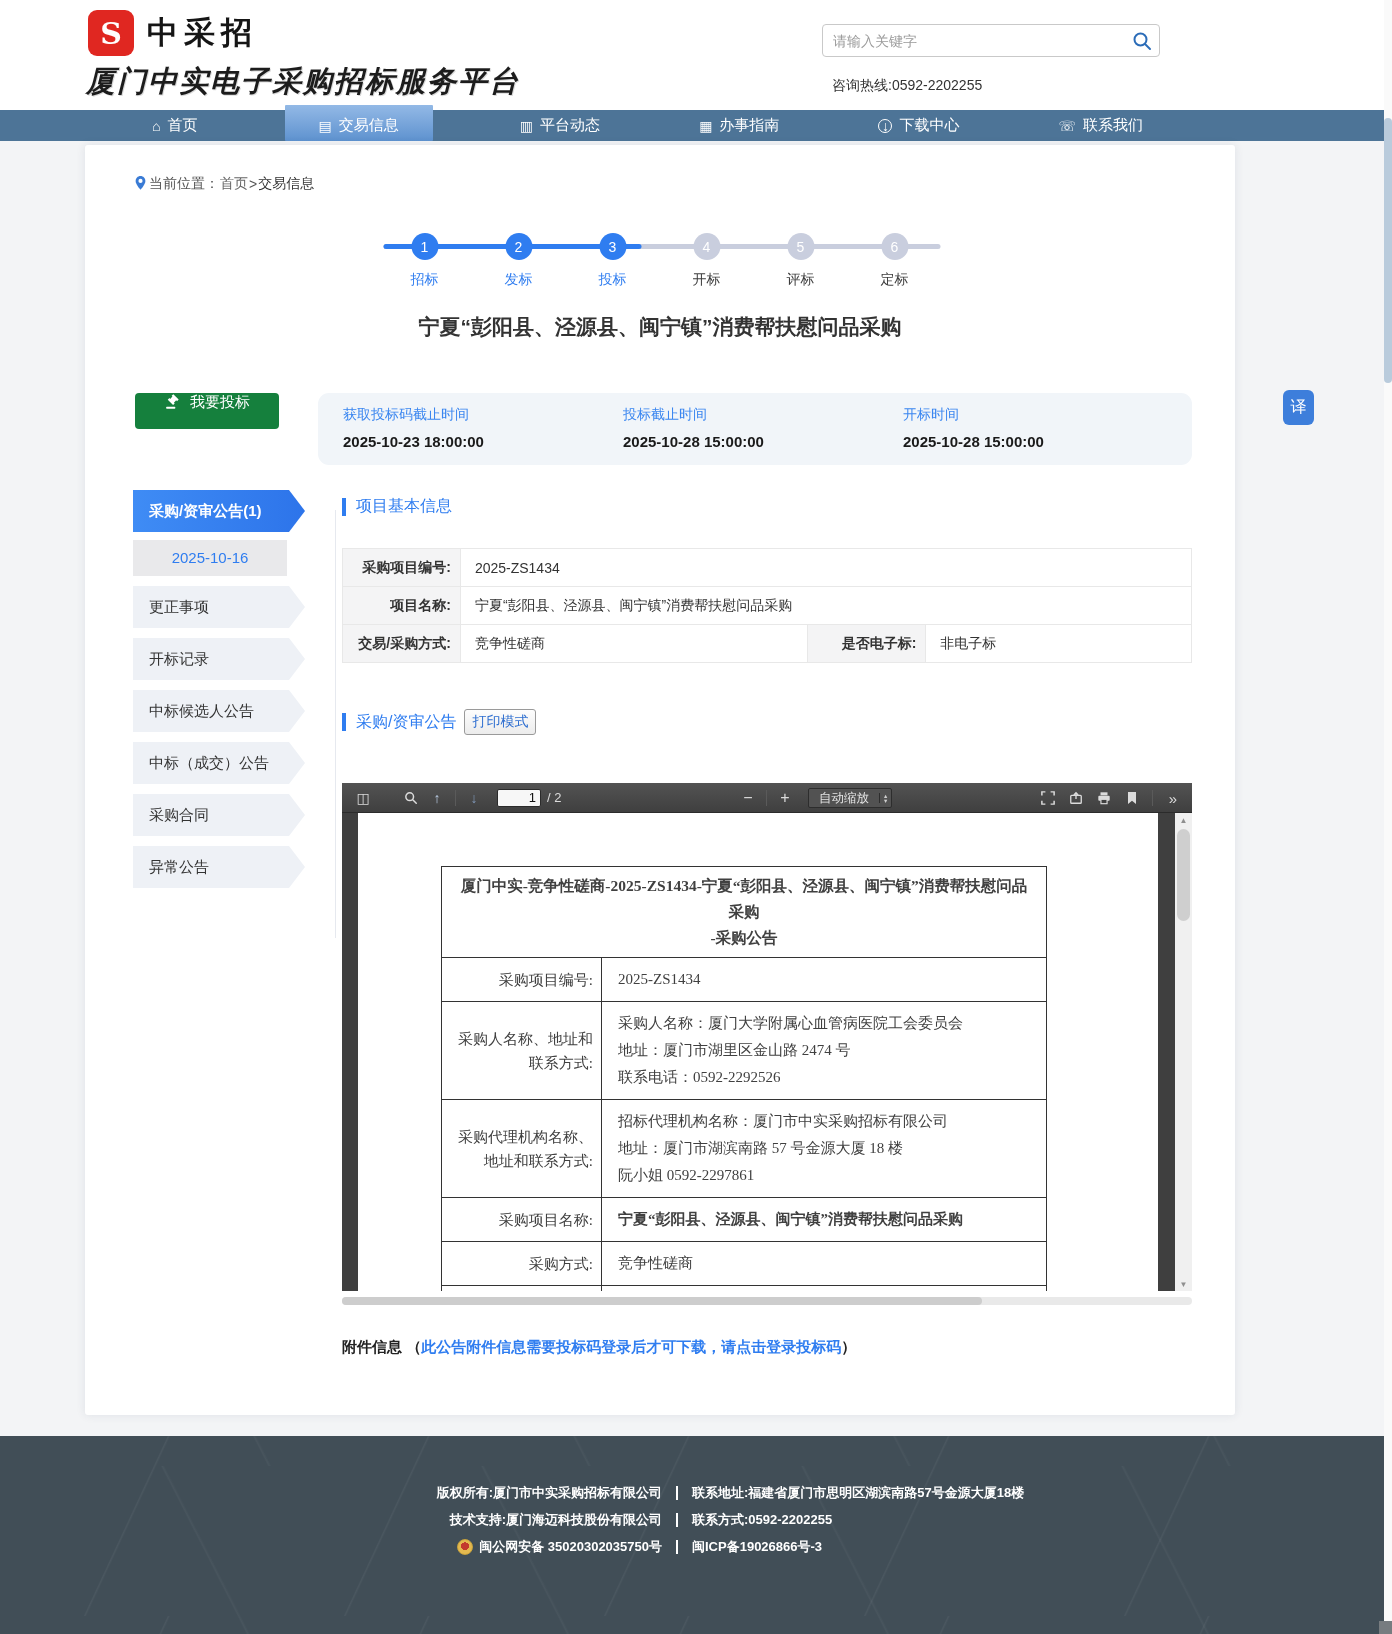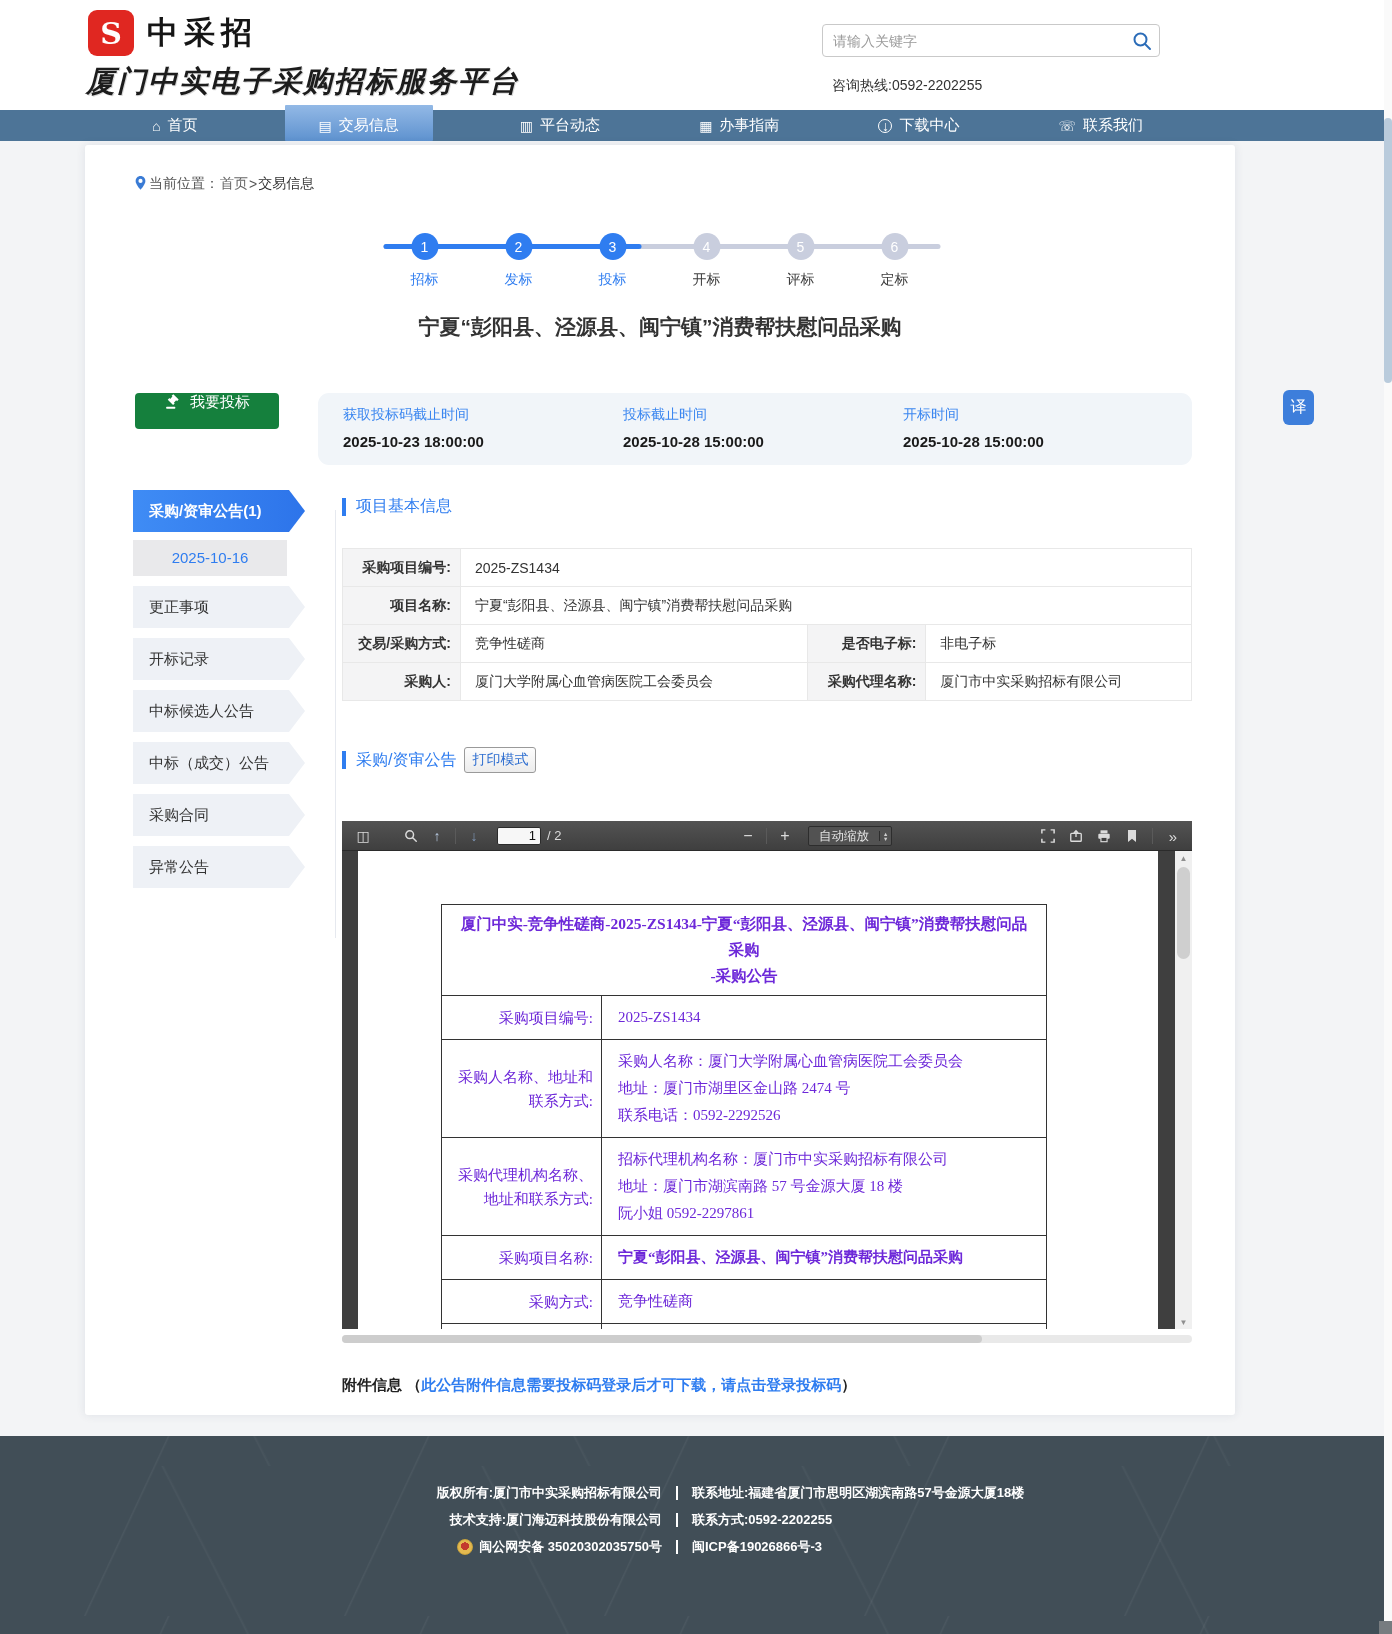--- a/index.html
+++ b/index.html
@@ -111,21 +111,21 @@
   .pdf-content { position:relative; height:478px; background:#3f3f3f; }
   .pdf-page { position:absolute; left:16px; top:0; width:800px; height:478px; background:#fff; overflow:hidden; }
   .v-scroll { position:absolute; right:0; top:0; width:17px; height:478px; background:#f0f0f0; }
   .v-arrow { width:17px; height:14px; display:flex; align-items:center; justify-content:center; font-size:8px; color:#8f8f8f; cursor:pointer; }
   .v-arrow.bottom { position:absolute; bottom:0; }
   .v-thumb { position:absolute; top:16px; left:2px; width:13px; height:92px; background:#cfcfcf; border-radius:7px; cursor:pointer; }
   .h-scroll { position:relative; margin-top:6px; width:850px; height:8px; background:#e9e9e9; border-radius:4px; }
   .h-thumb { position:absolute; left:0; top:0; width:640px; height:8px; background:#cdcdcd; border-radius:4px; cursor:pointer; }
   
   .doc-table { margin:53px 0 0 83px; width:606px; border-collapse:collapse;
-    font-family:"Liberation Serif", serif; font-size:15px; color:#6d28d9;padding-left:15px; }
+    font-family:"Liberation Serif", serif; font-size:15px; color:#404040;padding-left:15px; }
   .doc-table td { border:1px solid #333; vertical-align:middle; }
   .doc-title-cell { text-align:center; font-weight:bold; font-size:15.5px; line-height:26px; height:80px; padding:6px 14px; }
   .doc-lbl { width:160px; text-align:right; padding:8px 8px 8px 6px; line-height:24px; }
   .doc-val { padding:8px 4px 8px 16px; line-height:27px; }
   .doc-val.bold { font-weight:bold; }
   .h42 td { height:42px; }
   
   .attachments { margin-top:33px; font-size:15px; }
   .att-label { font-weight:bold; color:#222; }
   .att-paren { font-weight:bold; color:#222; }
@@ -340,26 +340,20 @@
         </tr>
         <tr>
           <td class="lbl">项目名称:</td>
           <td class="val" colspan="3">宁夏“彭阳县、泾源县、闽宁镇”消费帮扶慰问品采购</td>
         </tr>
         <tr>
           <td class="lbl">交易/采购方式:</td>
           <td class="val w-val1">竞争性磋商</td>
           <td class="lbl">是否电子标:</td>
           <td class="val w-val2">非电子标</td>
-        </tr>
-        <tr>
-          <td class="lbl">采购人:</td>
-          <td class="val w-val1">厦门大学附属心血管病医院工会委员会</td>
-          <td class="lbl">采购代理名称:</td>
-          <td class="val w-val2">厦门市中实采购招标有限公司</td>
         </tr>
       </tbody>
         </table>
 
       <div class="sec-heading notice-heading">
         <span class="bar"></span>
         <span class="txt">采购/资审公告</span>
         <button class="print-btn">打印模式</button>
       </div>
 

